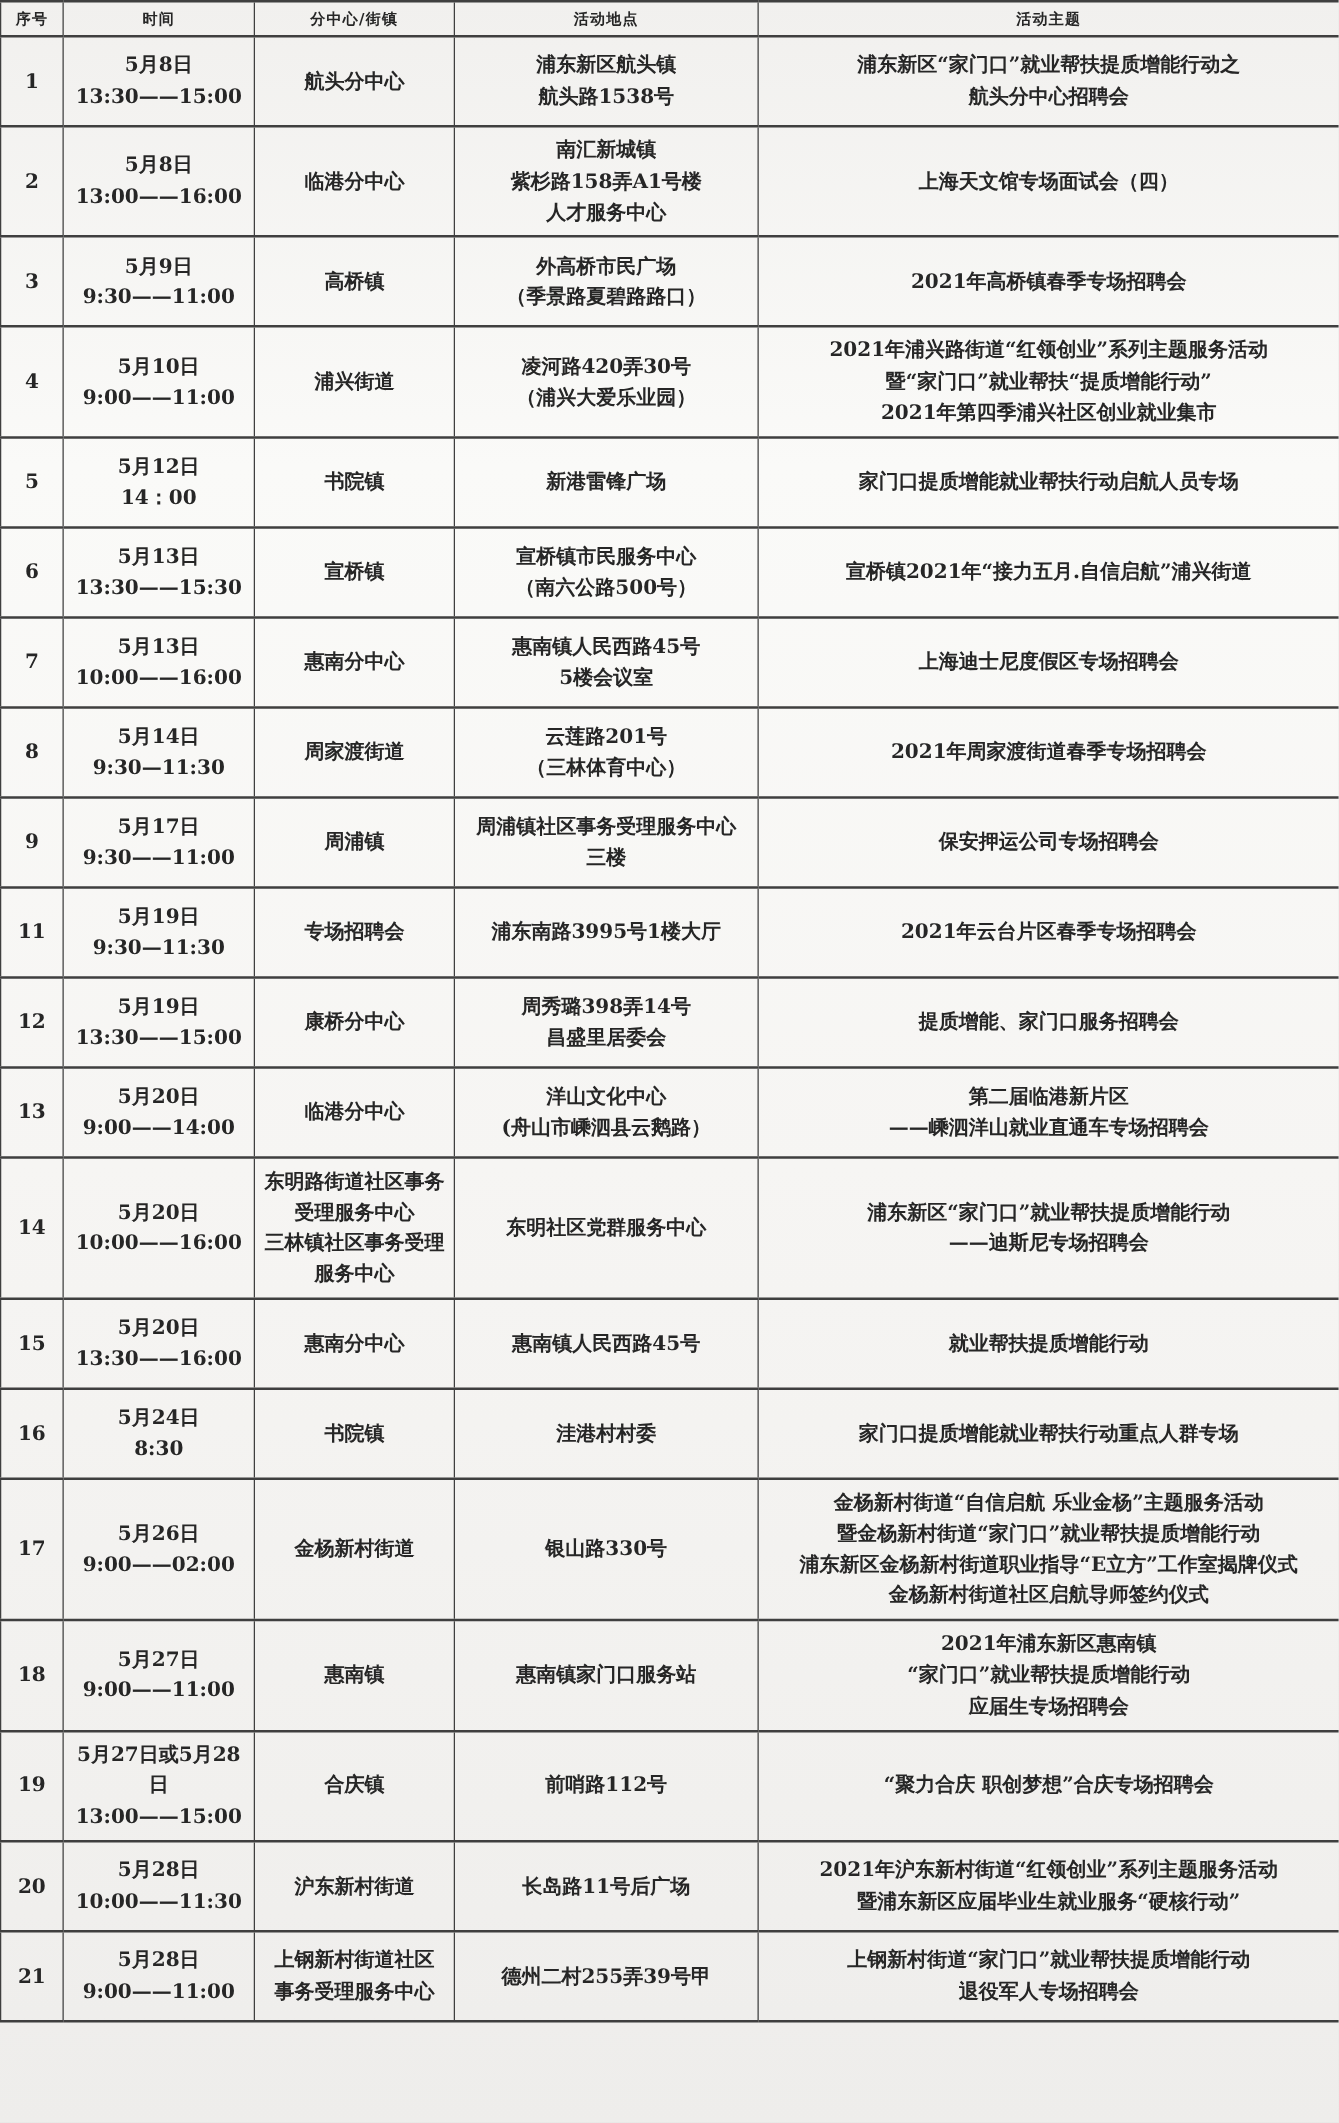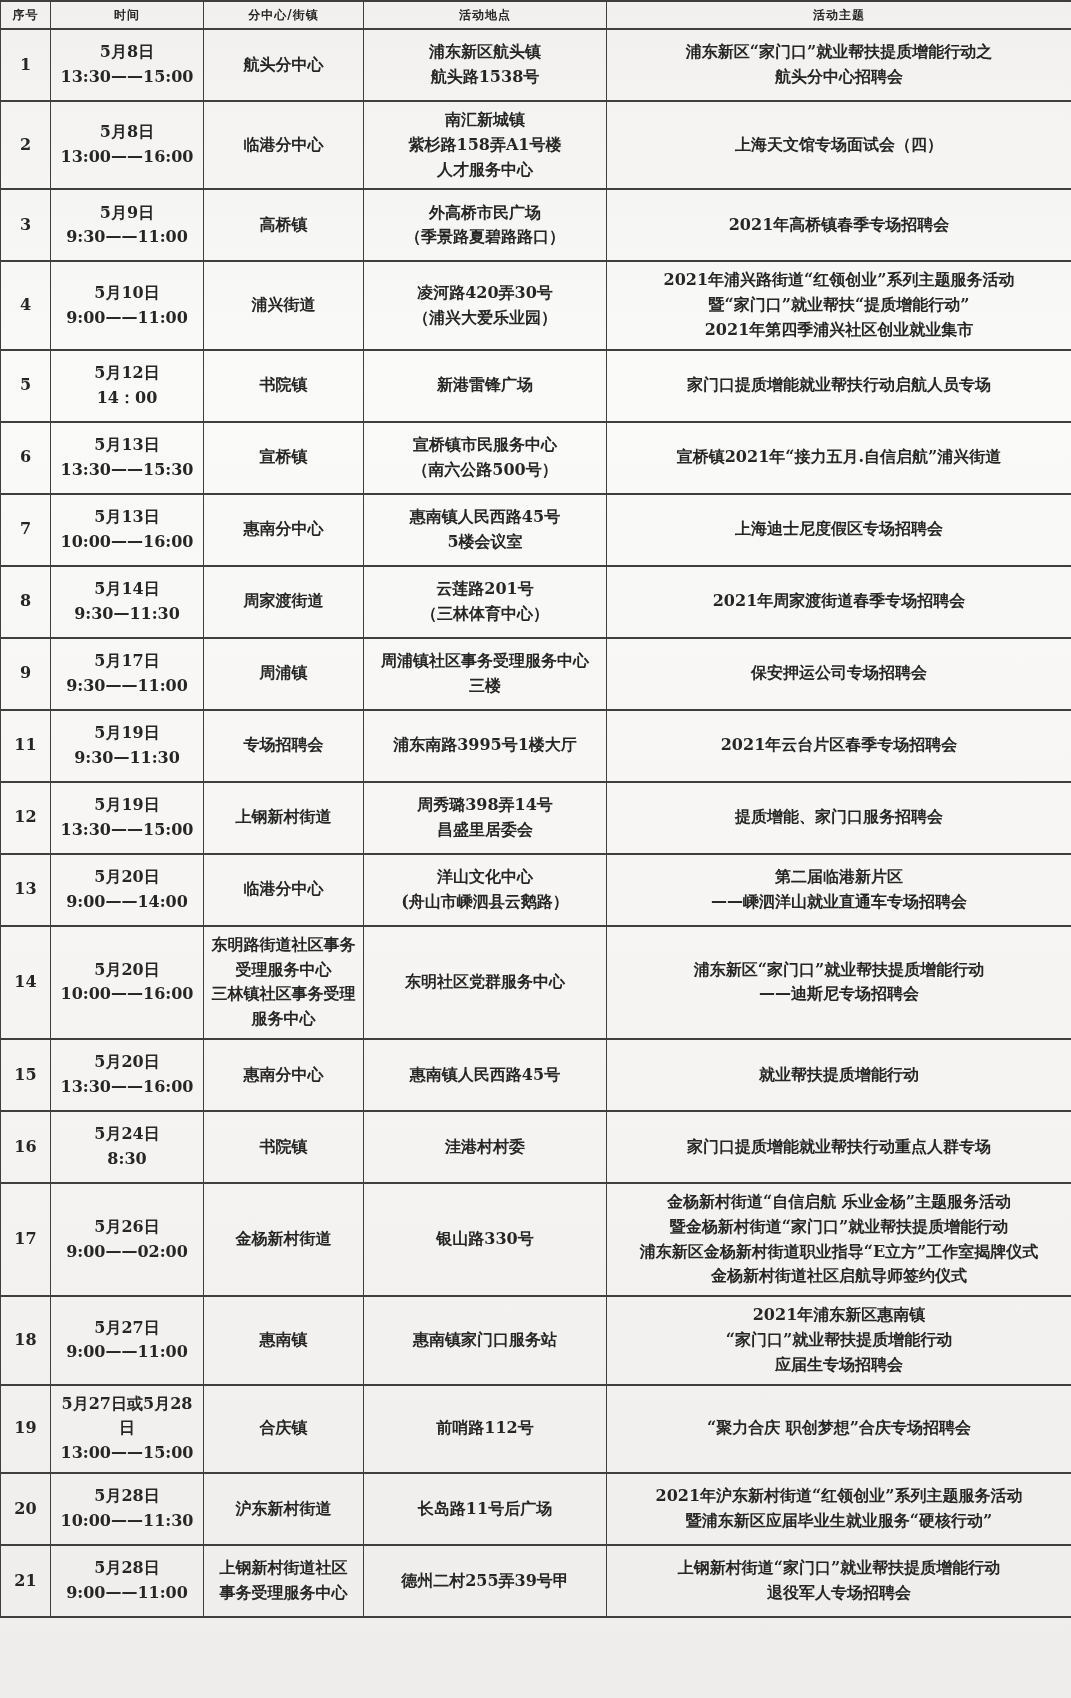--- a/index.html
+++ b/index.html
@@ -173,21 +173,21 @@
 9:30—11:30</td>
       <td class="cell-center">专场招聘会</td>
       <td class="cell-location">浦东南路3995号1楼大厅</td>
       <td class="cell-theme">2021年云台片区春季专场招聘会</td>
     </tr>
 
     <tr>
       <td class="cell-index">12</td>
       <td class="cell-time">5月19日
 13:30——15:00</td>
-      <td class="cell-center">上钢新村街道</td>
+      <td class="cell-center">康桥分中心</td>
       <td class="cell-location">周秀璐398弄14号
 昌盛里居委会</td>
       <td class="cell-theme">提质增能、家门口服务招聘会</td>
     </tr>
 
     <tr>
       <td class="cell-index">13</td>
       <td class="cell-time">5月20日
 9:00——14:00</td>
       <td class="cell-center">临港分中心</td>

